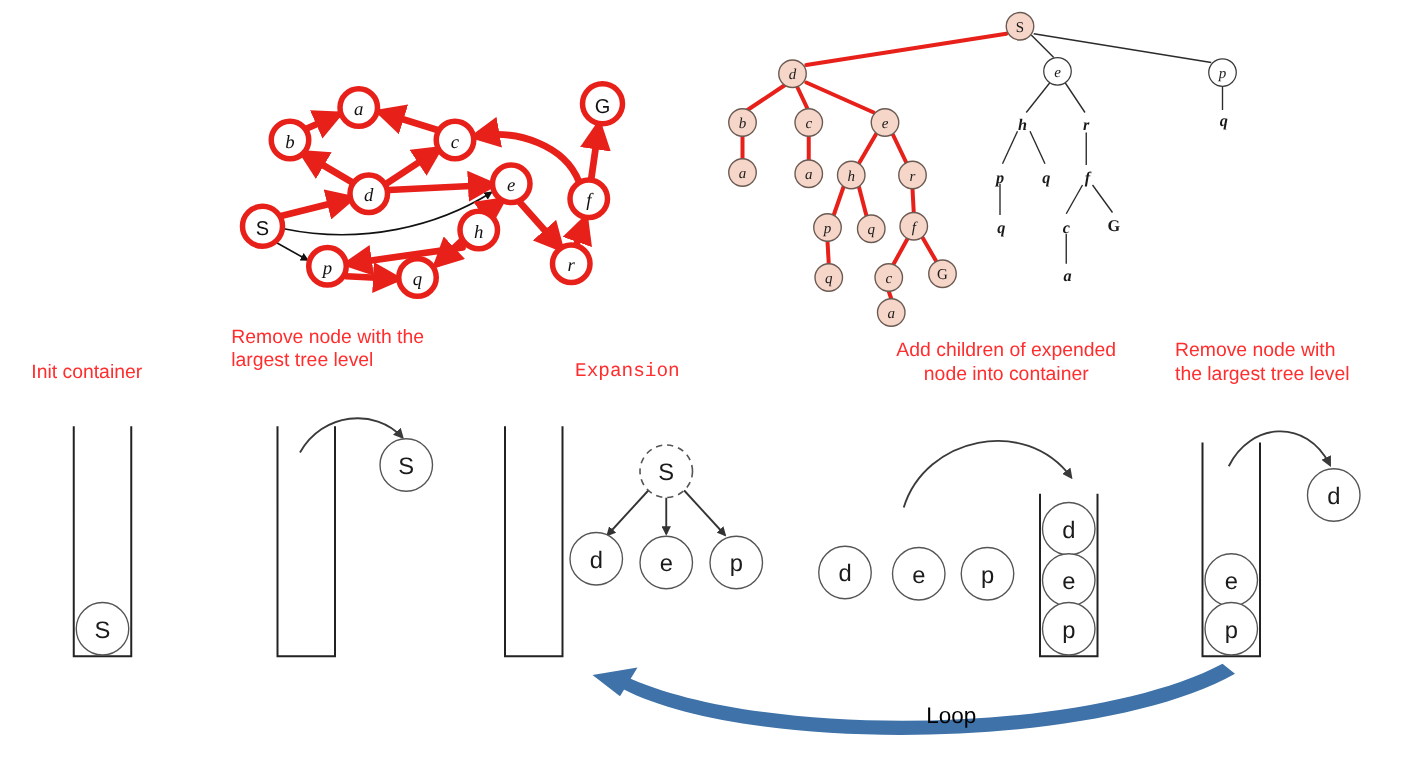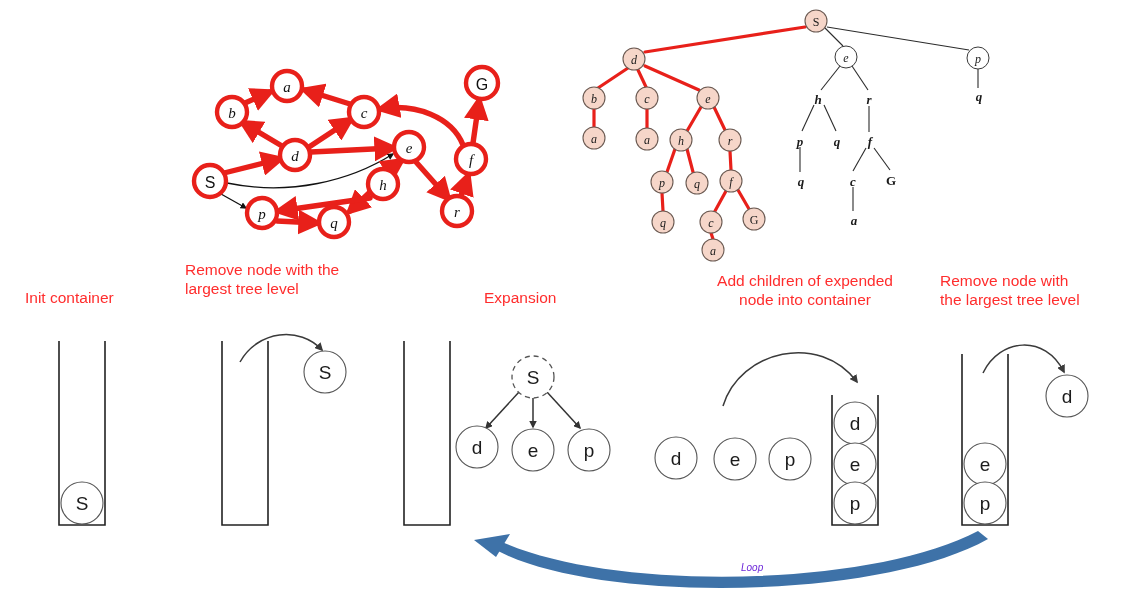--- a/index.html
+++ b/index.html
@@ -71,24 +71,23 @@
     fill: #1a1a1a;
   }
   .node-letter {
     font-family: "Liberation Sans", sans-serif;
     font-size: 19px;
     fill: #1b1b1b;
     text-anchor: middle;
   }
   .loop-label {
     position: absolute;
-    color: #6d28d9;
-    font-size: 10px;
+    color: #000000;
+    font-size: 18px;
     font-family: "Liberation Sans", sans-serif;
-    font-style: italic;
   }
 </style>
 </head>
 <body>
 
 <div id="root">
 
   <svg class="layer" viewBox="0 0 1121 606">
     <defs>
       <marker id="arrowRed" viewBox="0 0 10 10" refX="7.5" refY="5" markerWidth="4.6" markerHeight="4.6" orient="auto-start-reverse">
@@ -406,21 +405,21 @@
                L 978 531 C 870 588 610 592 500 541 Z" fill="#3E72A8" stroke="none"></path>
       <path d="M 474 540 L 510 534 L 496 557 Z" fill="#3E72A8" stroke="none"></path>
     </g>
   </svg>
 
   <div class="ann" style="left:185px; top:260px; width:205px;">Remove node with the
 largest tree level</div>
 
   <div class="ann" style="left:25px; top:288px; width:160px;">Init container</div>
 
-  <div class="ann" style="left:484px; top:288px; width:130px;">Expansion</div>
+  <div class="ann" style="left:460px; top:288px; width:130px;font-family:Liberation Mono, monospace;">Expansion</div>
 
   <div class="ann" style="left:685px; top:271px; width:240px;text-align:center;">Add children of expended
 node into container</div>
 
   <div class="ann" style="left:940px; top:271px; width:185px;">Remove node with
 the largest tree level</div>
 
   <div class="loop-label" style="left:741px; top:562px;">Loop</div>
 
 </div>

